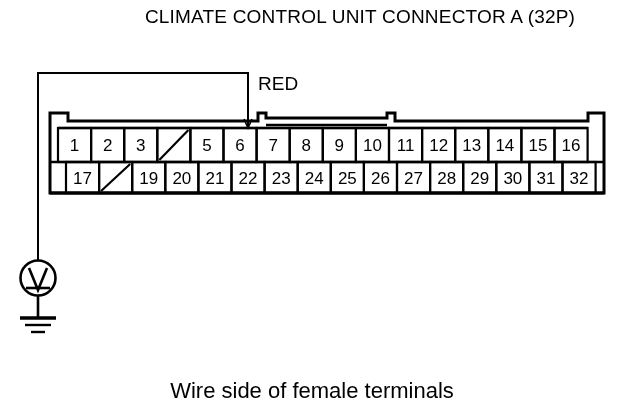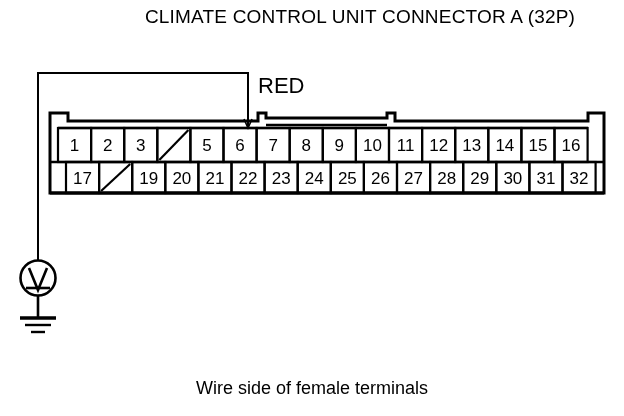--- a/index.html
+++ b/index.html
@@ -26,28 +26,28 @@
     letter-spacing: 0.2px;
     white-space: nowrap;
     padding-left: 48px;
   }
   #caption {
     position: absolute;
     left: 0;
     top: 378px;
     width: 624px;
     text-align: center;
-    font-size: 18px;
+    font-size: 22px;
     white-space: nowrap;
   }
   #red-label {
     position: absolute;
     left: 258px;
     top: 73px;
-    font-size: 22px;
+    font-size: 19px;
     white-space: nowrap;
   }
   .svg-layer {
     position: absolute;
     left: 0;
     top: 0;
   }
   .pin-num {
     font-family: "Liberation Sans", sans-serif;
     font-size: 17px;

